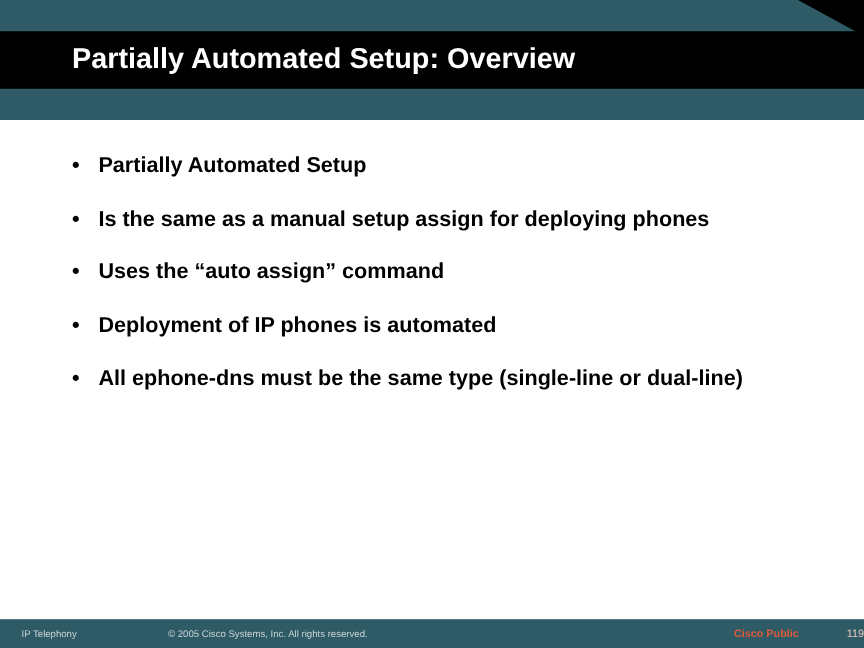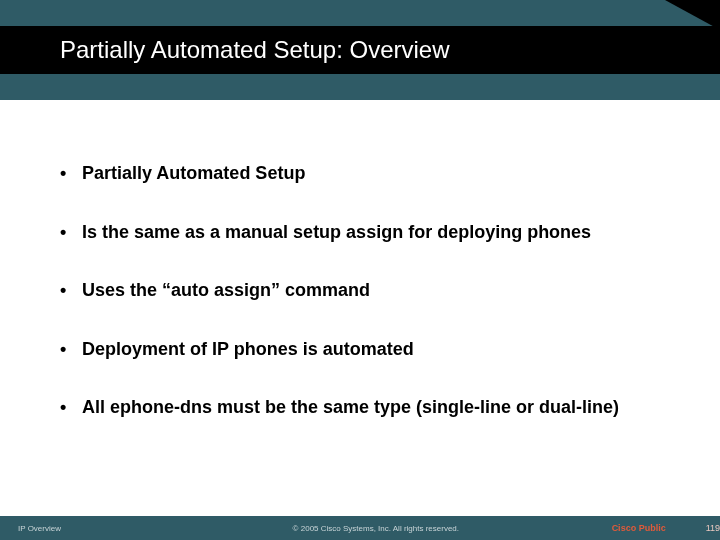--- a/index.html
+++ b/index.html
@@ -34,37 +34,36 @@
       position: absolute;
       top: 26px;
       left: 0;
       width: 100%;
       background: #000000;
       padding: 10px 0 10px 60px;
     }
     .title-text {
       color: #ffffff;
       font-size: 24px;
-      font-weight: normal;
+      font-weight: bold;
     }
     .content {
       padding: 26px 60px 0 60px;
     }
     .bullet-list {
       list-style: none;
     }
     .bullet-item {
       position: relative;
       padding-left: 22px;
       margin-bottom: 22px;
       font-size: 18px;
       font-weight: bold;
       color: #000000;
       line-height: 1.25;
-      margin-top: 36px;
     }
     .bullet-item::before {
       content: "•";
       position: absolute;
       left: 0;
       top: 0;
       font-size: 18px;
       font-weight: bold;
     }
     .footer {
@@ -78,21 +77,21 @@
       align-items: center;
       font-size: 8px;
       color: #c8d4d7;
     }
     .footer-left {
       padding-left: 18px;
       width: 140px;
     }
     .footer-center {
       flex: 1;
-      text-align: center;
+      text-align: left;
     }
     .footer-public {
       color: #e05a3a;
       font-size: 9px;
       padding-right: 40px;
       font-weight: bold;
     }
     .footer-page {
       color: #e8c8c0;
       font-size: 9px;
@@ -113,17 +112,17 @@
   <ul class="bullet-list">
     <li class="bullet-item">Partially Automated Setup</li>
     <li class="bullet-item">Is the same as a manual setup assign for deploying phones</li>
     <li class="bullet-item">Uses the “auto assign” command</li>
     <li class="bullet-item">Deployment of IP phones is automated</li>
     <li class="bullet-item">All ephone-dns must be the same type (single-line or dual-line)</li>
   </ul>
 </div>
 
 <div class="footer">
-  <span class="footer-left">IP Overview</span>
+  <span class="footer-left">IP Telephony</span>
   <span class="footer-center">© 2005 Cisco Systems, Inc. All rights reserved.</span>
   <span class="footer-public">Cisco Public</span>
   <span class="footer-page">119</span>
 </div>
 
 </body></html>

